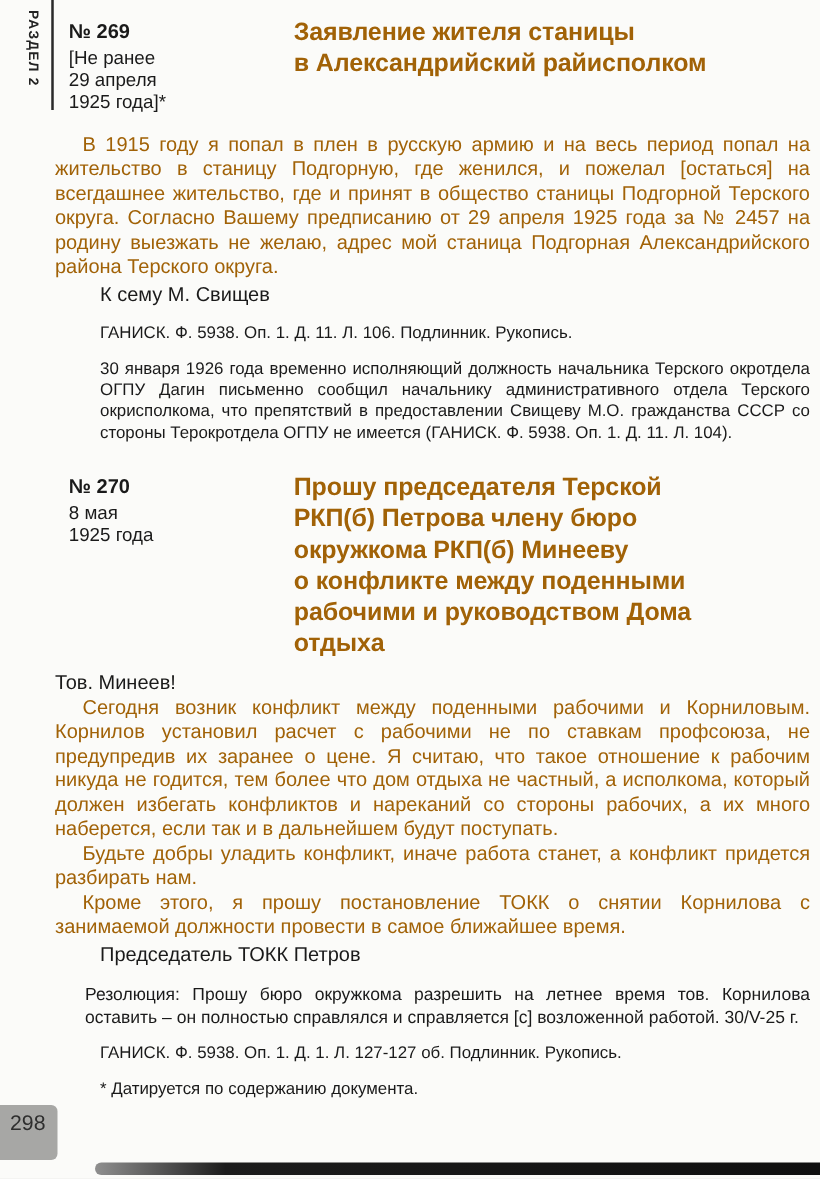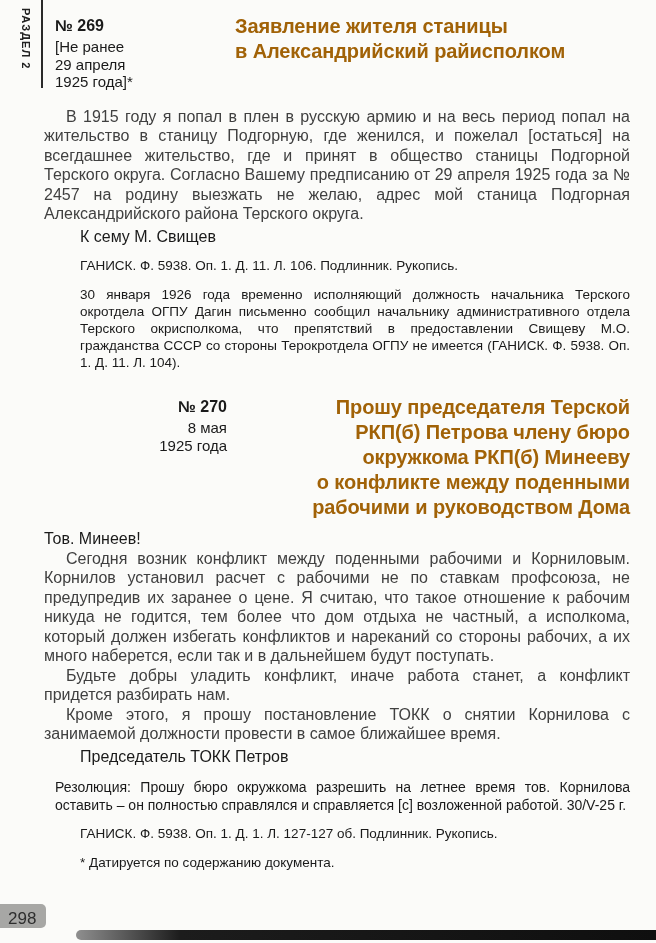--- a/index.html
+++ b/index.html
@@ -28,21 +28,21 @@
     position: absolute;
     left: 41px;
     top: 0;
     width: 2px;
     height: 88px;
     background: #2a2a2a;
   }
   .main {
     position: absolute;
     inset: 0;
-    padding: 14px 26px 0 44px;
+    padding: 14px 8px 0 44px;
   }
   .doc-header { display: flex; }
   .doc-meta {
     flex: 0 0 191px;
     width: 191px;
     padding: 3px 8px 0 11px;
   }
   .doc-number { font-weight: bold; font-size: 16px; margin-bottom: 3px; }
   .doc-date { font-size: 15px; line-height: 17.5px; }
   .doc-title {
@@ -51,46 +51,46 @@
     line-height: 25px;
     font-weight: bold;
     letter-spacing: -0.1px;
     color: #a16207;
   }
   .para {
     font-size: 16px;
     line-height: 19.5px;
     text-align: justify;
     text-indent: 22px;
-    color: #404040;
+    color: #a16207;
   }
   .body-269 { margin-top: 16px; }
   .signature-line { font-size: 16px; line-height: 19.5px; margin-top: 3px; padding-left: 36px; }
   .citation { font-size: 13.5px; line-height: 17px; margin: 11px 0 0 36px; }
   .note {
     font-size: 13.5px;
     line-height: 17px;
     margin: 12px 0 0 36px;
     text-align: justify;
   }
-  .header-270 { margin-top: 24px; text-align: right; }
+  .header-270 { margin-top: 24px; }
   .salutation { font-size: 16px; line-height: 19.5px; margin-top: 9px; }
   .resolution {
     font-size: 14px;
     line-height: 17.5px;
-    margin: 13px 0 0 11px;
+    margin: 13px 0 0 24px;
     text-align: justify;
   }
   .footnote { font-size: 13.5px; line-height: 17px; margin: 12px 0 0 36px; }
   .page-tab {
     position: absolute;
     left: 0;
     bottom: 15px;
     width: 46px;
-    height: 24px;
+    height: 44px;
     background: #a7a7a5;
     color: #2e2e2e;
     font-size: 17px;
     line-height: 30px;
     padding-left: 8px;
     border-radius: 0 5px 5px 0;
   }
   .bottom-bar {
     position: absolute;
     left: 76px;
@@ -140,20 +140,21 @@
               <div>8 мая</div>
               <div>1925 года</div>
             </div>
         </div>
         <h2 class="doc-title">
             <div>Прошу председателя Терской</div>
             <div>РКП(б) Петрова члену бюро</div>
             <div>окружкома РКП(б) Минееву</div>
             <div>о конфликте между поденными</div>
             <div>рабочими и руководством Дома</div>
+            <div>отдыха</div>
           </h2>
       </header>
       <p class="salutation">Тов. Минеев!</p>
       <p class="para">Сегодня возник конфликт между поденными рабочими и Корниловым. Корнилов установил расчет с рабочими не по ставкам профсоюза, не предупредив их заранее о цене. Я считаю, что такое отношение к рабочим никуда не годится, тем более что дом отдыха не частный, а исполкома, который должен избегать конфликтов и нареканий со стороны рабочих, а их много наберется, если так и в дальнейшем будут поступать.</p>
       <p class="para">Будьте добры уладить конфликт, иначе работа станет, а конфликт придется разбирать нам.</p>
       <p class="para">Кроме этого, я прошу постановление ТОКК о снятии Корнилова с занимаемой должности провести в самое ближайшее время.</p>
       <p class="signature-line">Председатель ТОКК Петров</p>
       <p class="resolution">Резолюция: Прошу бюро окружкома разрешить на летнее время тов. Корнилова оставить – он полностью справлялся и справляется [с] возложенной работой. 30/V-25 г.</p>
       <p class="citation">ГАНИСК. Ф. 5938. Оп. 1. Д. 1. Л. 127-127 об. Подлинник. Рукопись.</p>
       <p class="footnote">* Датируется по содержанию документа.</p>

